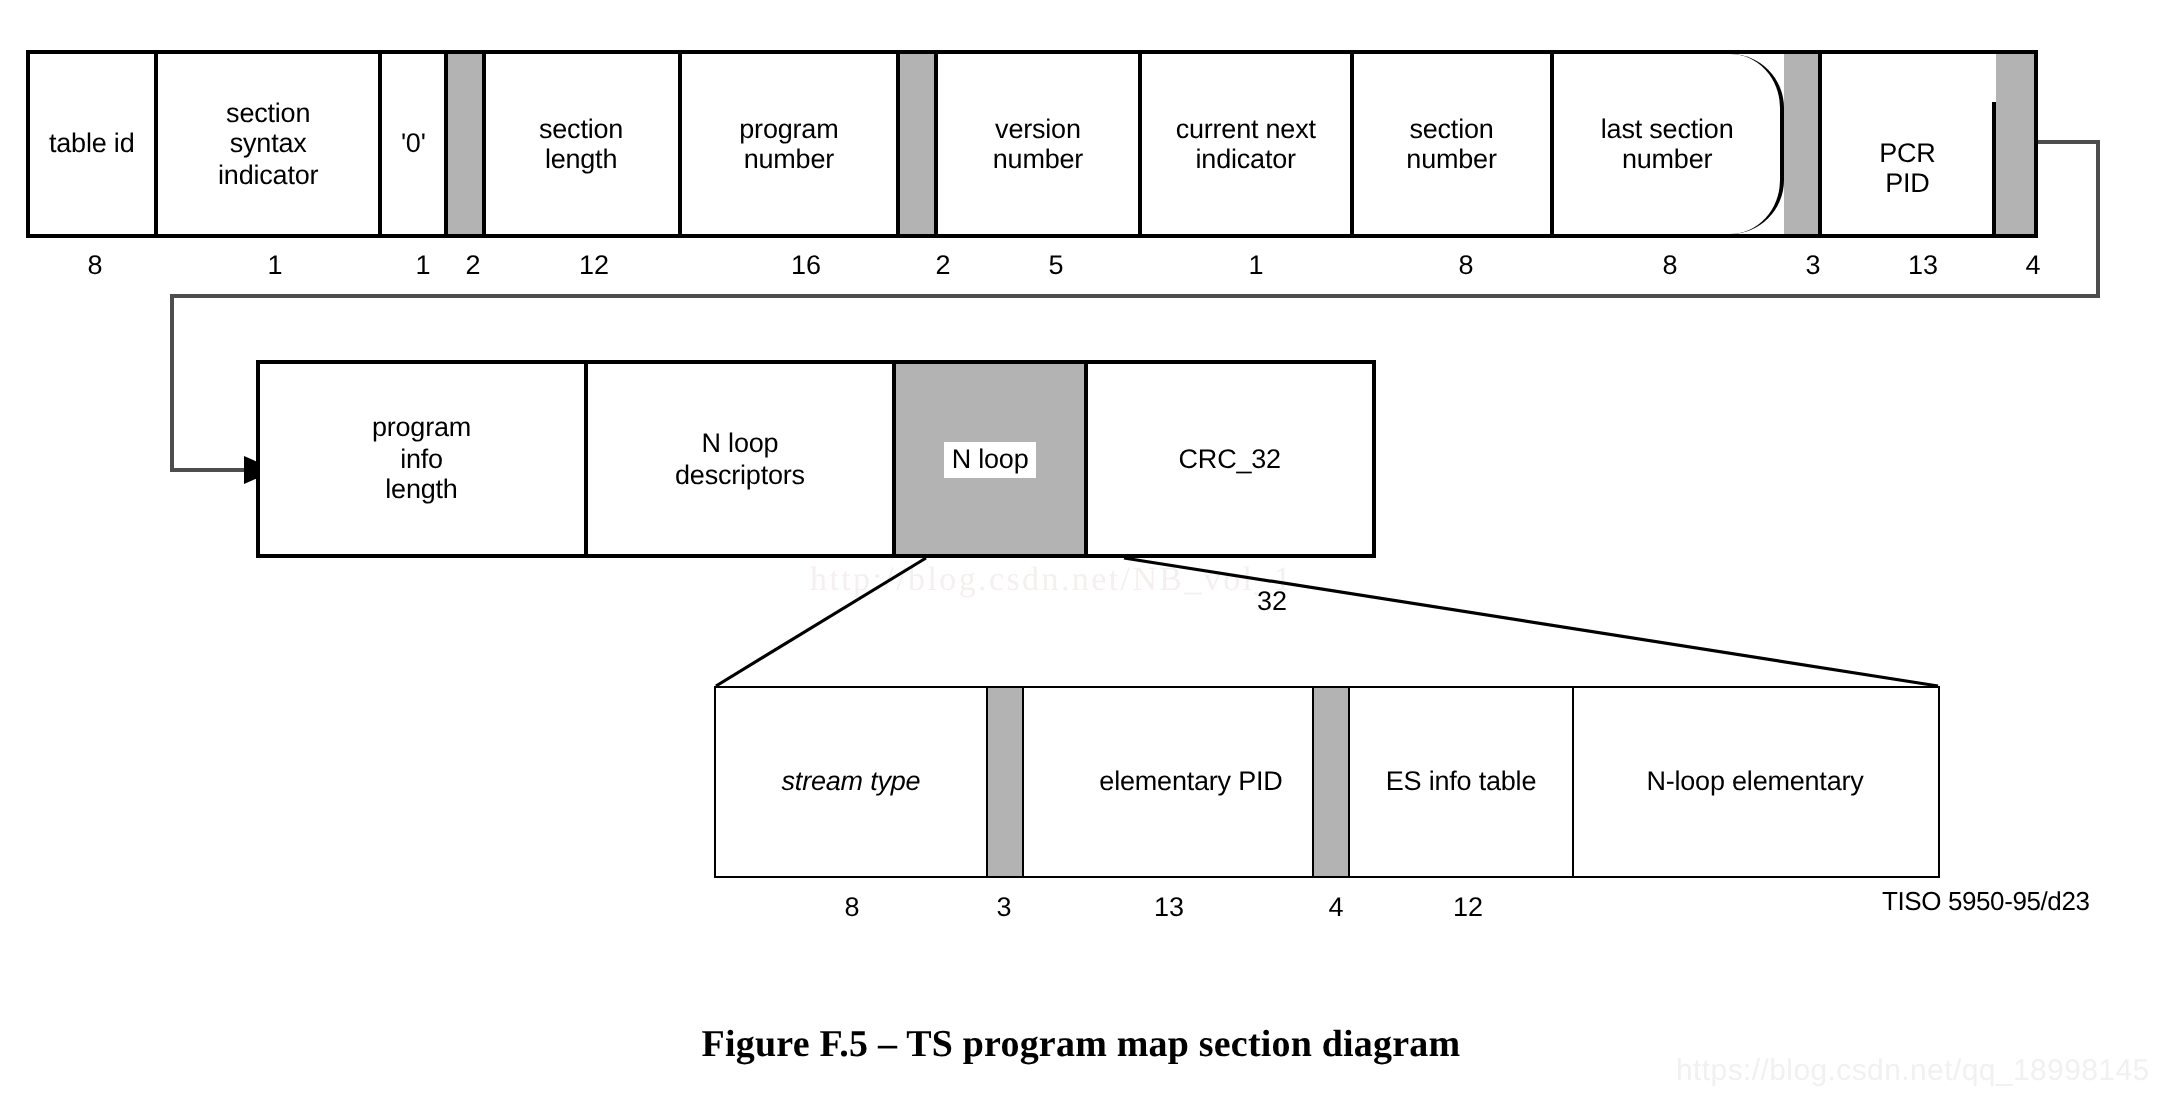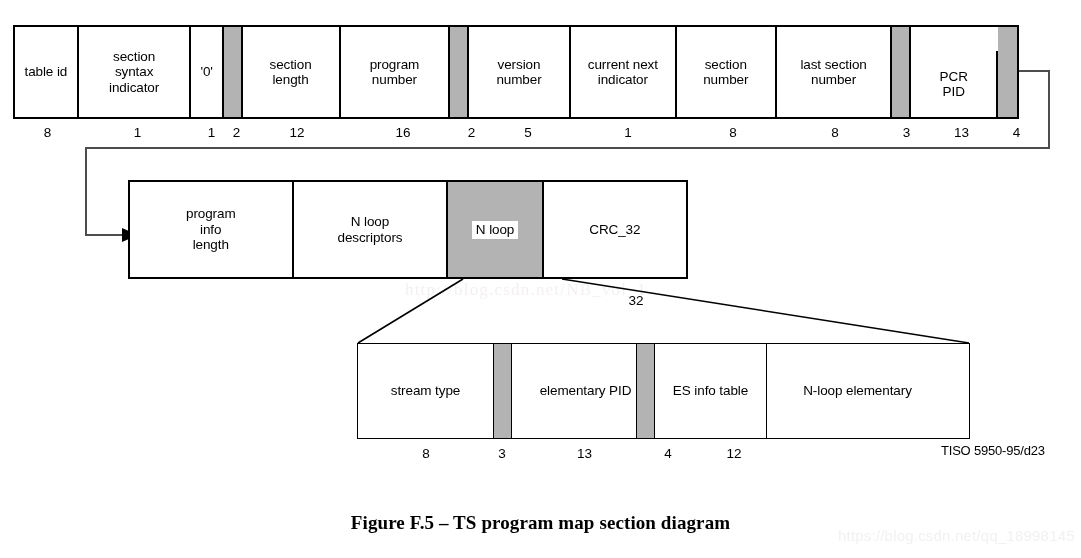--- a/index.html
+++ b/index.html
@@ -157,21 +157,21 @@
 number</span>
     </div>
     <div class="cell" style="width:108px;">
       <span>current next
 indicator</span>
     </div>
     <div class="cell" style="width:102px;">
       <span>section
 number</span>
     </div>
-    <div class="cell" style="width:118px;">
+    <div class="cell" style="width:118px;border-radius:27px;">
       <span>last section
 number</span>
     </div>
     <div class="cell gray" style="width:19px;">
       <span></span>
     </div>
     <div class="cell" style="width:89px;margin-top:24px;">
       <span>PCR
 PID</span>
     </div>
@@ -209,27 +209,27 @@
       <span class="knockout">N loop</span>
     </div>
     <div class="cell noborder" style="width:148px;">
       <span>CRC_32</span>
     </div>
   </div>
 
   <div class="bits" style="left:616px; top:293px; width:40px;">32</div>
 
   <div class="row" id="row3" style="left:357px; top:343px; width:613px; height:96px; border-width:1.6px;">
-    <div class="cell" style="width:136px; border-right-width:1.6px;">
+    <div class="cell" style="width:136px; border-right-width:1.6px;font-style:italic;">
       <span>stream type</span>
     </div>
     <div class="cell gray" style="width:18px; border-right-width:1.6px;">
       <span></span>
     </div>
-    <div class="cell" style="width:125px; border-right-width:1.6px;padding-left:24px;">
+    <div class="cell" style="width:145px; border-right-width:1.6px;padding-left:24px;">
       <span>elementary PID</span>
     </div>
     <div class="cell gray" style="width:18px; border-right-width:1.6px;">
       <span></span>
     </div>
     <div class="cell" style="width:112px; border-right-width:1.6px;">
       <span>ES info table</span>
     </div>
     <div class="cell noborder" style="width:181px;">
       <span>N-loop elementary</span>

